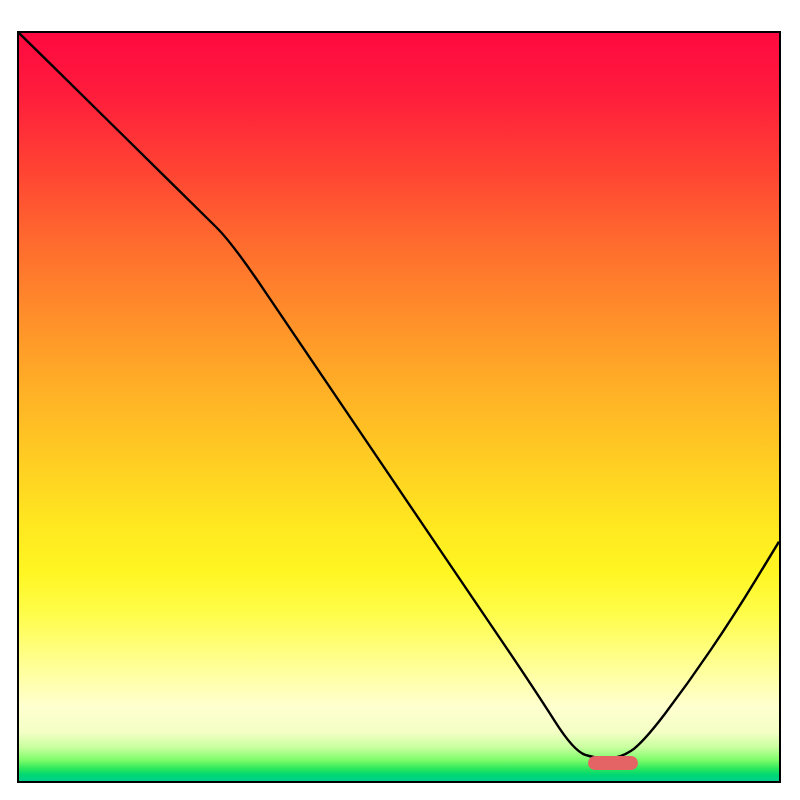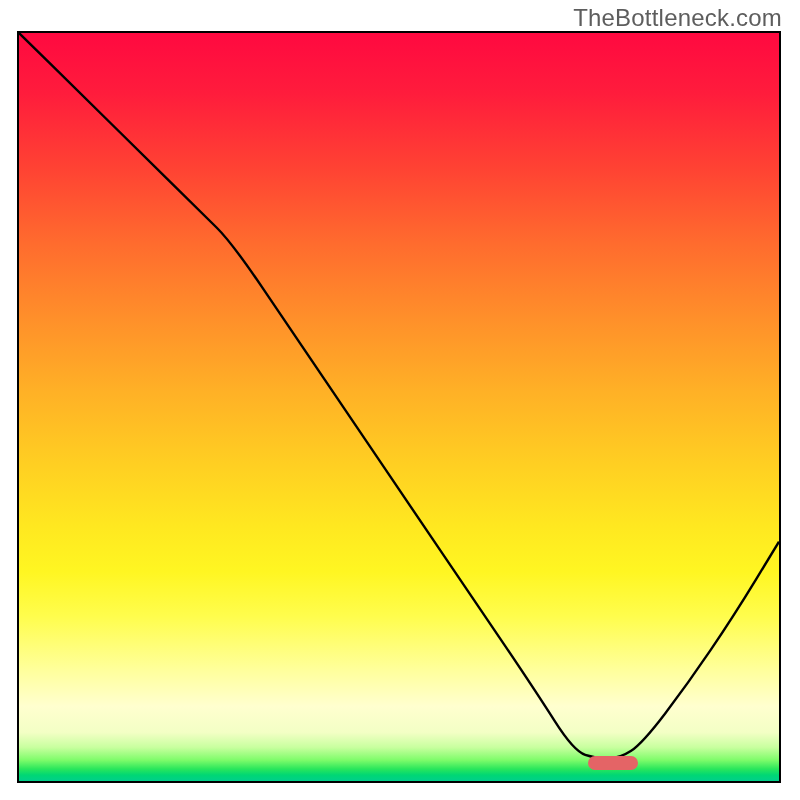--- a/index.html
+++ b/index.html
@@ -71,21 +71,20 @@
     border-radius: 8px;
     height: 14px;
     width: 50px;
   }
 </style>
 </head>
 <body>
 
 <div class="frame">
 
-  <div class="watermark">TheBottleneck.com</div>
 
   <div class="plot-area">
     <div class="gradient-bg"></div>
 
     <svg class="curve-layer" viewBox="0 0 764 752" preserveAspectRatio="none">
       <path fill="none" stroke="#000000" stroke-width="2.4" d="M 0.0 0.0 Q 0.0 0.0 30.6 30.1 Q 61.1 60.2 91.7 90.2 Q 122.2 120.3 152.8 150.4 Q 183.4 180.5 198.6 195.5 Q 213.9 210.6 244.5 255.7 Q 275.0 300.8 305.6 345.9 Q 336.2 391.0 366.7 436.2 Q 397.3 481.3 427.8 526.4 Q 458.4 571.5 489.0 616.6 Q 519.5 661.8 538.6 691.8 Q 557.7 721.9 569.2 725.7 Q 580.6 729.4 592.1 729.4 Q 603.6 729.4 615.0 721.9 Q 626.5 714.4 649.4 684.3 Q 672.3 654.2 695.2 620.4 Q 718.2 586.6 741.1 549.0 T 764.0 511.4"></path>
     </svg>
 
     <div class="marker" style="left: 569.18px; top: 723.424px; width: 50px; height: 14px; background: rgb(228, 100, 102);"></div>
   </div>

